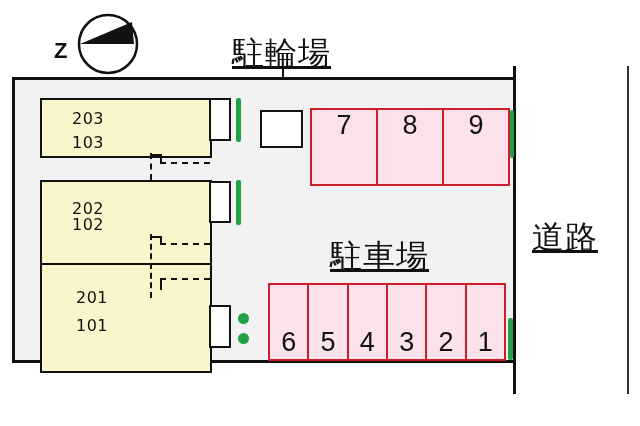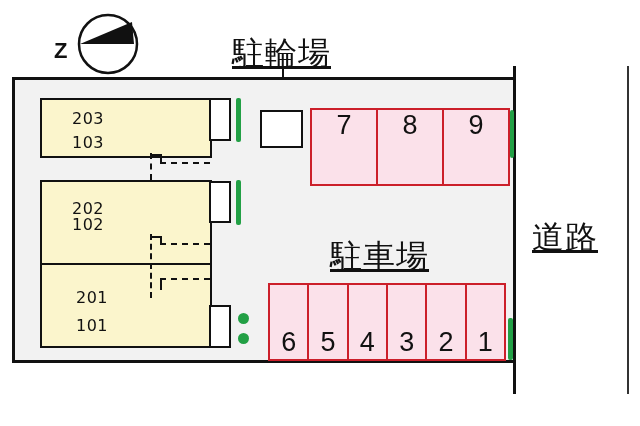--- a/index.html
+++ b/index.html
@@ -38,21 +38,21 @@
 <div class="abs bigtext" style="left:532px;top:216px;">道路</div>
 
 <div class="abs bldg" style="top:98px;height:60px;">
   <div class="abs unit-label" style="left:30px;top:8px;">203</div>
   <div class="abs unit-label" style="left:30px;top:32px;">103</div>
 </div>
 <div class="abs bldg" style="top:180px;height:85px;">
   <div class="abs unit-label" style="left:30px;top:16px;">202</div>
   <div class="abs unit-label" style="left:30px;top:32px;">102</div>
 </div>
-<div class="abs bldg" style="top:263px;height:85px;">
+<div class="abs bldg" style="top:263px;height:110px;">
   <div class="abs unit-label" style="left:34px;top:22px;">201</div>
   <div class="abs unit-label" style="left:34px;top:50px;">101</div>
 </div>
 
 <div class="abs dash" style="left:150px;top:153px;width:0;height:27px;border-left-width:2px;"></div>
 <div class="abs dash" style="left:150px;top:154px;width:10px;border-top-width:2px;"></div>
 <div class="abs dash" style="left:160px;top:154px;height:8px;border-left-width:2px;"></div>
 <div class="abs dash" style="left:160px;top:162px;width:50px;border-top-width:2px;"></div>
 <div class="abs dash" style="left:150px;top:234px;height:64px;border-left-width:2px;"></div>
 <div class="abs dash" style="left:150px;top:236px;width:10px;border-top-width:2px;"></div>

